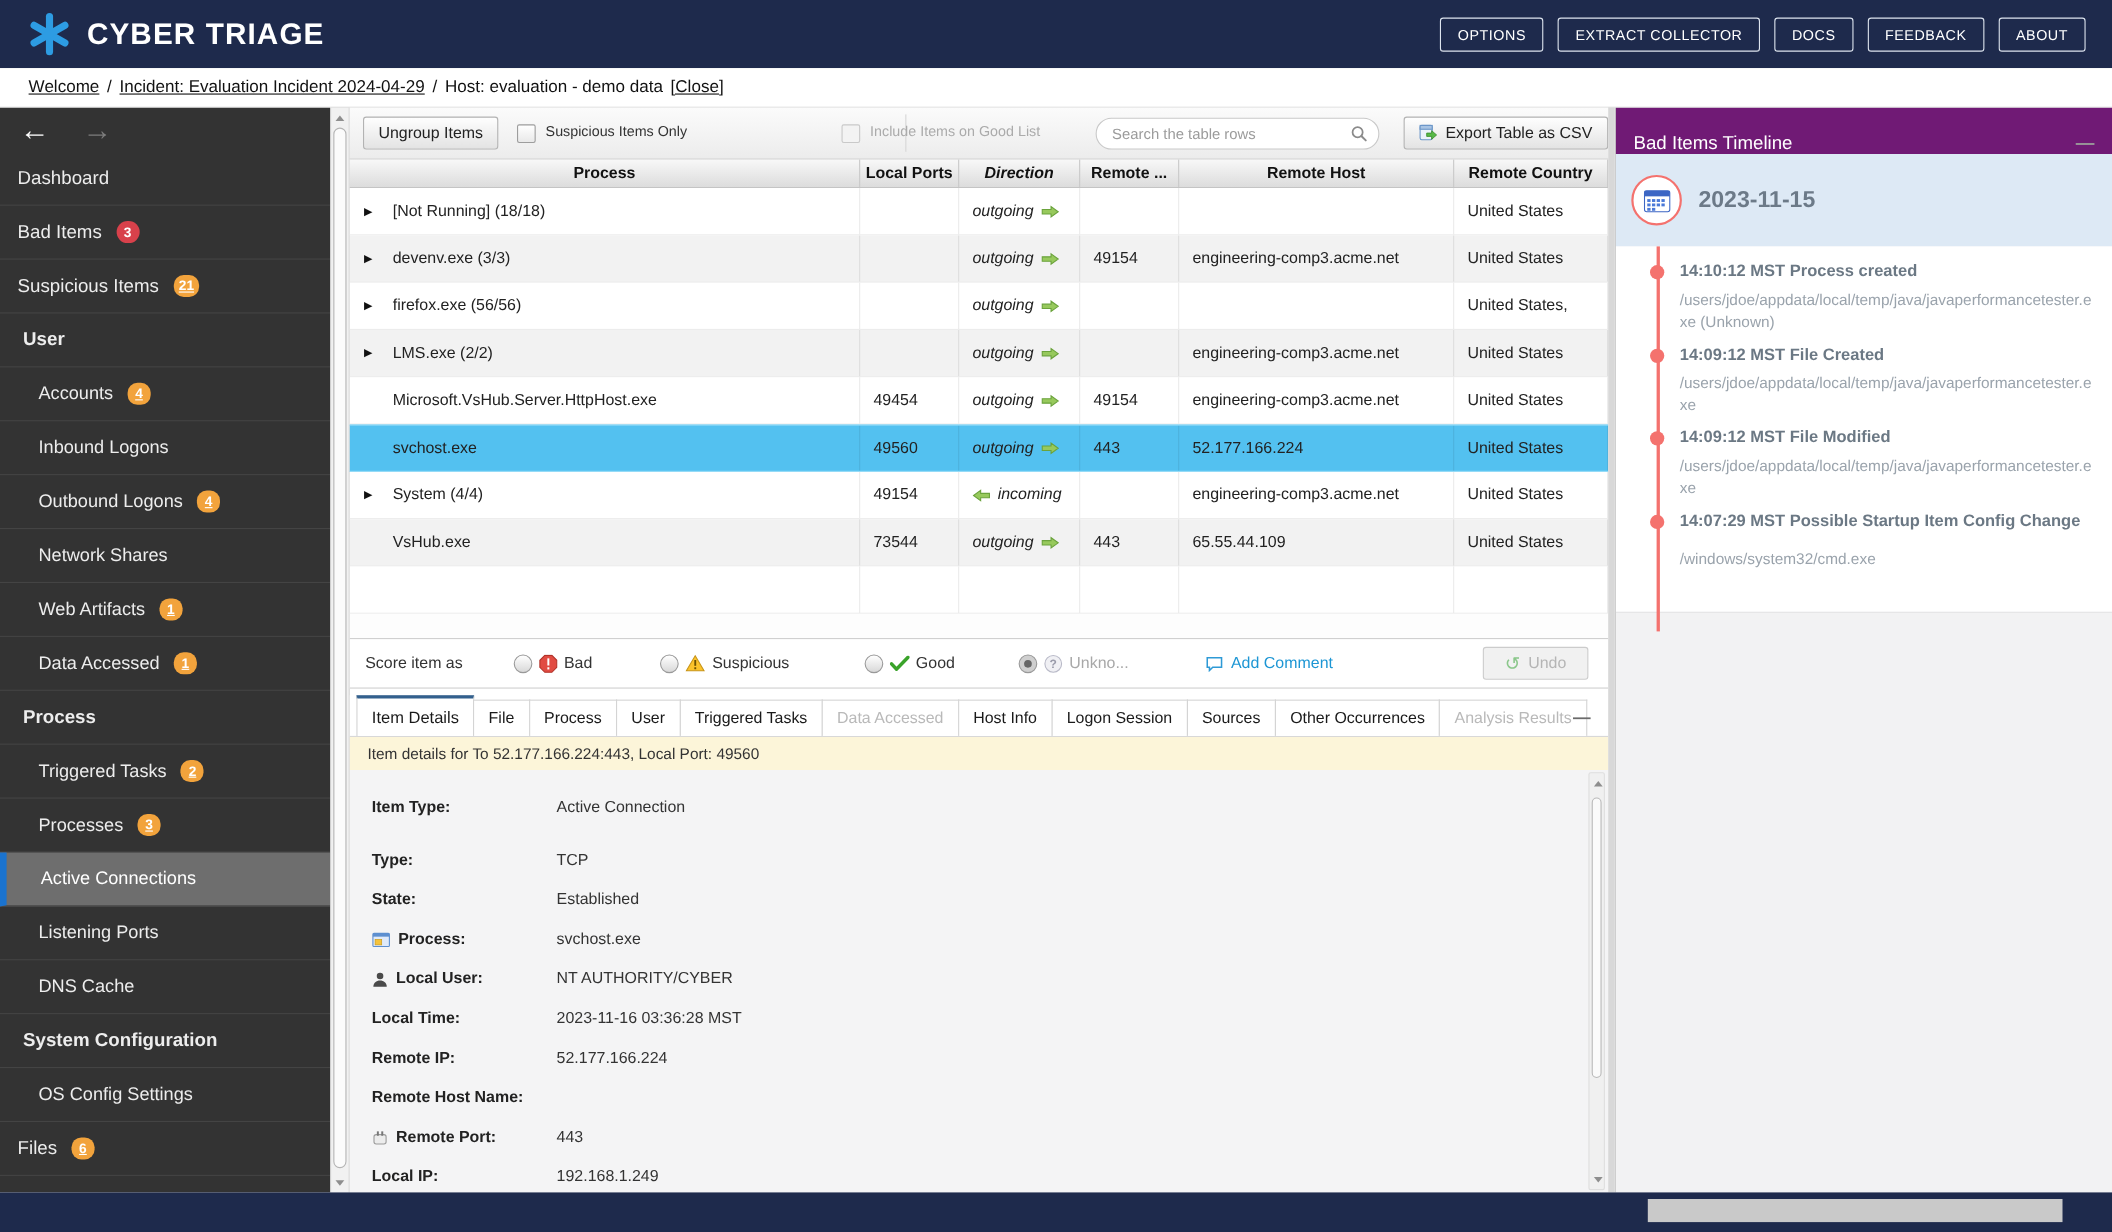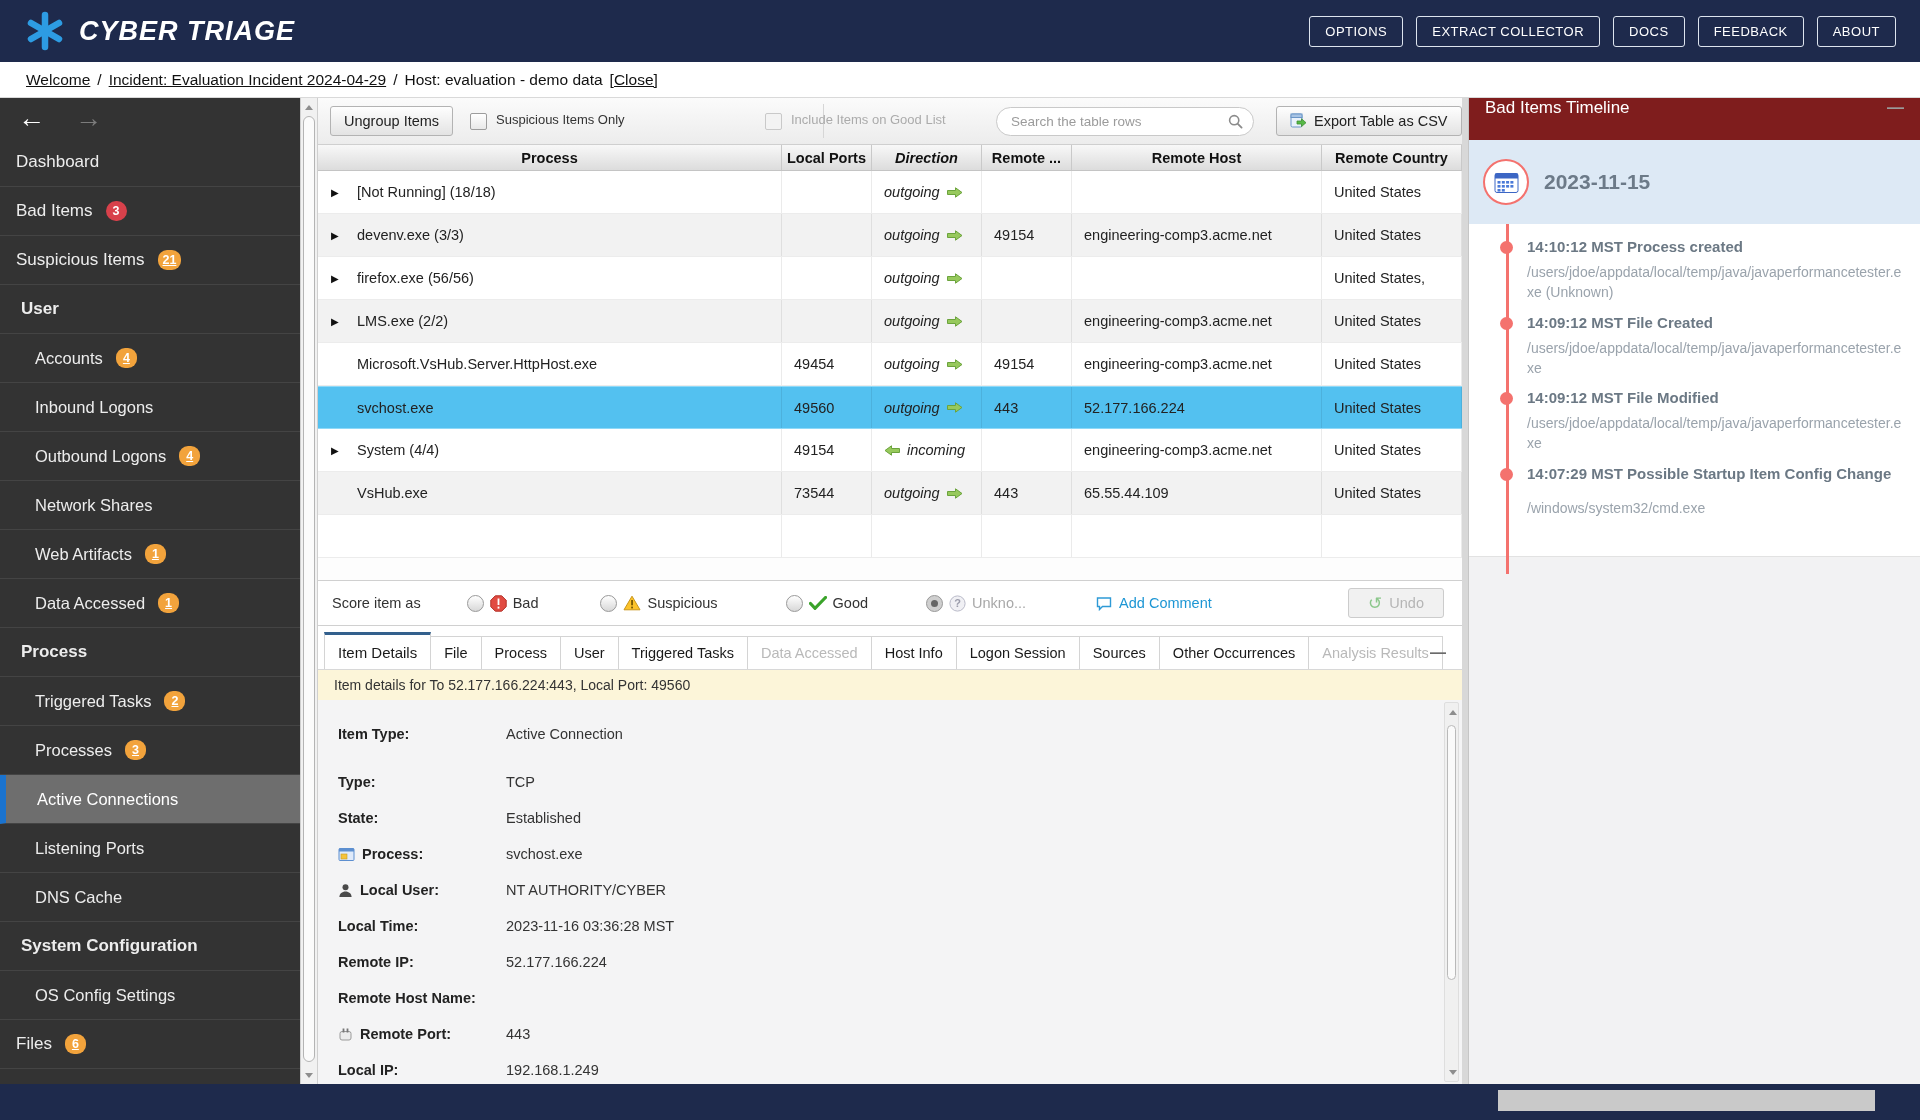--- a/index.html
+++ b/index.html
@@ -3,21 +3,21 @@
 <meta charset="utf-8">
 <style>
   * { margin:0; padding:0; box-sizing:border-box; }
   html,body { width:1920px; height:1120px; overflow:hidden; background:#fff;
               font-family:"Liberation Sans", sans-serif; }
   body { position:relative; }
 
   
   .topbar { position:absolute; top:0; left:0; width:1920px; height:62px;
             background:#1e2a4c; display:flex; align-items:center; padding:0 24px; }
-  .brand { display:flex; align-items:center; gap:13px;font-style:italic; }
+  .brand { display:flex; align-items:center; gap:13px; }
   .brand-name { color:#fff; font-size:27px; font-weight:bold; letter-spacing:1px; }
   .topbar-actions { margin-left:auto; display:flex; gap:13px; }
   .tb-btn { height:31px; border:1px solid #dde4ee; border-radius:3px; color:#fff;
             font-size:13px; letter-spacing:.5px; padding:0 15px; display:flex;
             align-items:center; background:transparent; cursor:pointer; }
 
   
   .breadcrumb { position:absolute; top:62px; left:0; width:1920px; height:36px;
                 background:#fff; border-bottom:1px solid #d9d9d9; display:flex;
                 align-items:center; padding-left:26px; font-size:15.5px; color:#111; gap:7px; }
@@ -132,22 +132,22 @@
   .dvalue { font-size:14.5px; color:#333; }
   .detail-scroll { position:absolute; right:3px; top:2px; bottom:2px; width:15px; background:#f0f0f0;
                    border:1px solid #dedede; border-radius:2px; }
   .detail-thumb { position:absolute; left:2px; top:22px; width:9px; height:255px; background:#fafafa;
                   border:1px solid #b9b9b9; border-radius:6px; cursor:pointer; }
 
   
   .panel-gap { position:absolute; left:1462px; top:0; width:6px; height:986px; background:#d8d8d8; }
   .right { position:absolute; left:1468px; top:0; width:452px; height:986px; background:#f2f2f3;
            display:flex; flex-direction:column; border-left:1px solid #c6c6c6; }
-  .tl-header { height:42px; background:#7f1d1d; color:#fff; font-size:17px; display:flex;
-               align-items:flex-start; padding:0 16px; flex:none; }
+  .tl-header { height:42px; background:#701a75; color:#fff; font-size:17px; display:flex;
+               align-items:flex-end; padding:0 16px; flex:none; }
   .tl-minimize { margin-left:auto; color:#9a9a9a; font-weight:bold; cursor:pointer; }
   .tl-date { height:84px; background:#dde9f5; display:flex; align-items:center; padding:0 14px; flex:none; }
   .date-circle { width:46px; height:46px; border-radius:50%; border:2px solid #f4726e; background:#fff;
                  display:flex; align-items:center; justify-content:center; flex:none; }
   .date-text { margin-left:15px; font-size:21px; font-weight:bold; color:#6c7a88; }
   .tl-body { height:332px; background:#fff; position:relative; padding:14px 14px 0 58px; flex:none; }
   .tl-line { position:absolute; left:37px; top:0; bottom:-18px; width:3px; background:#f4726e; }
   .ev { position:relative; }
   .ev-dot { position:absolute; left:-27px; top:3px; width:13px; height:13px; border-radius:50%;
             background:#f4726e; }

